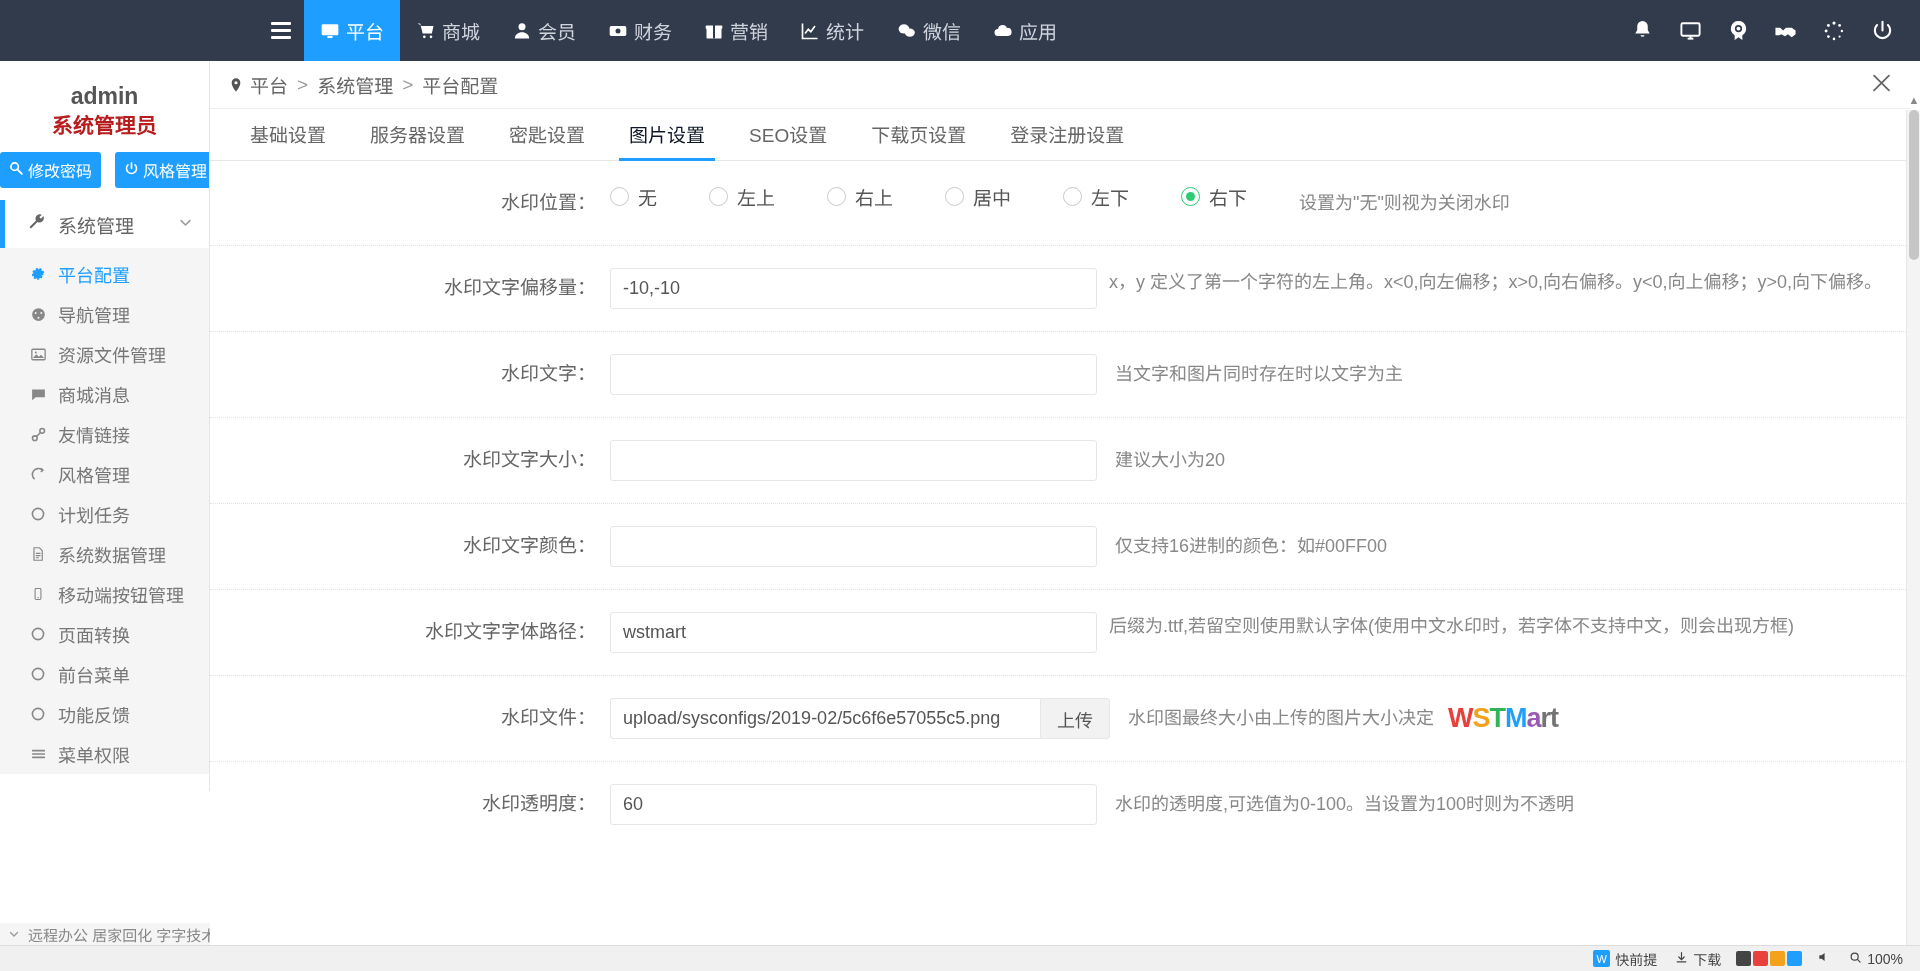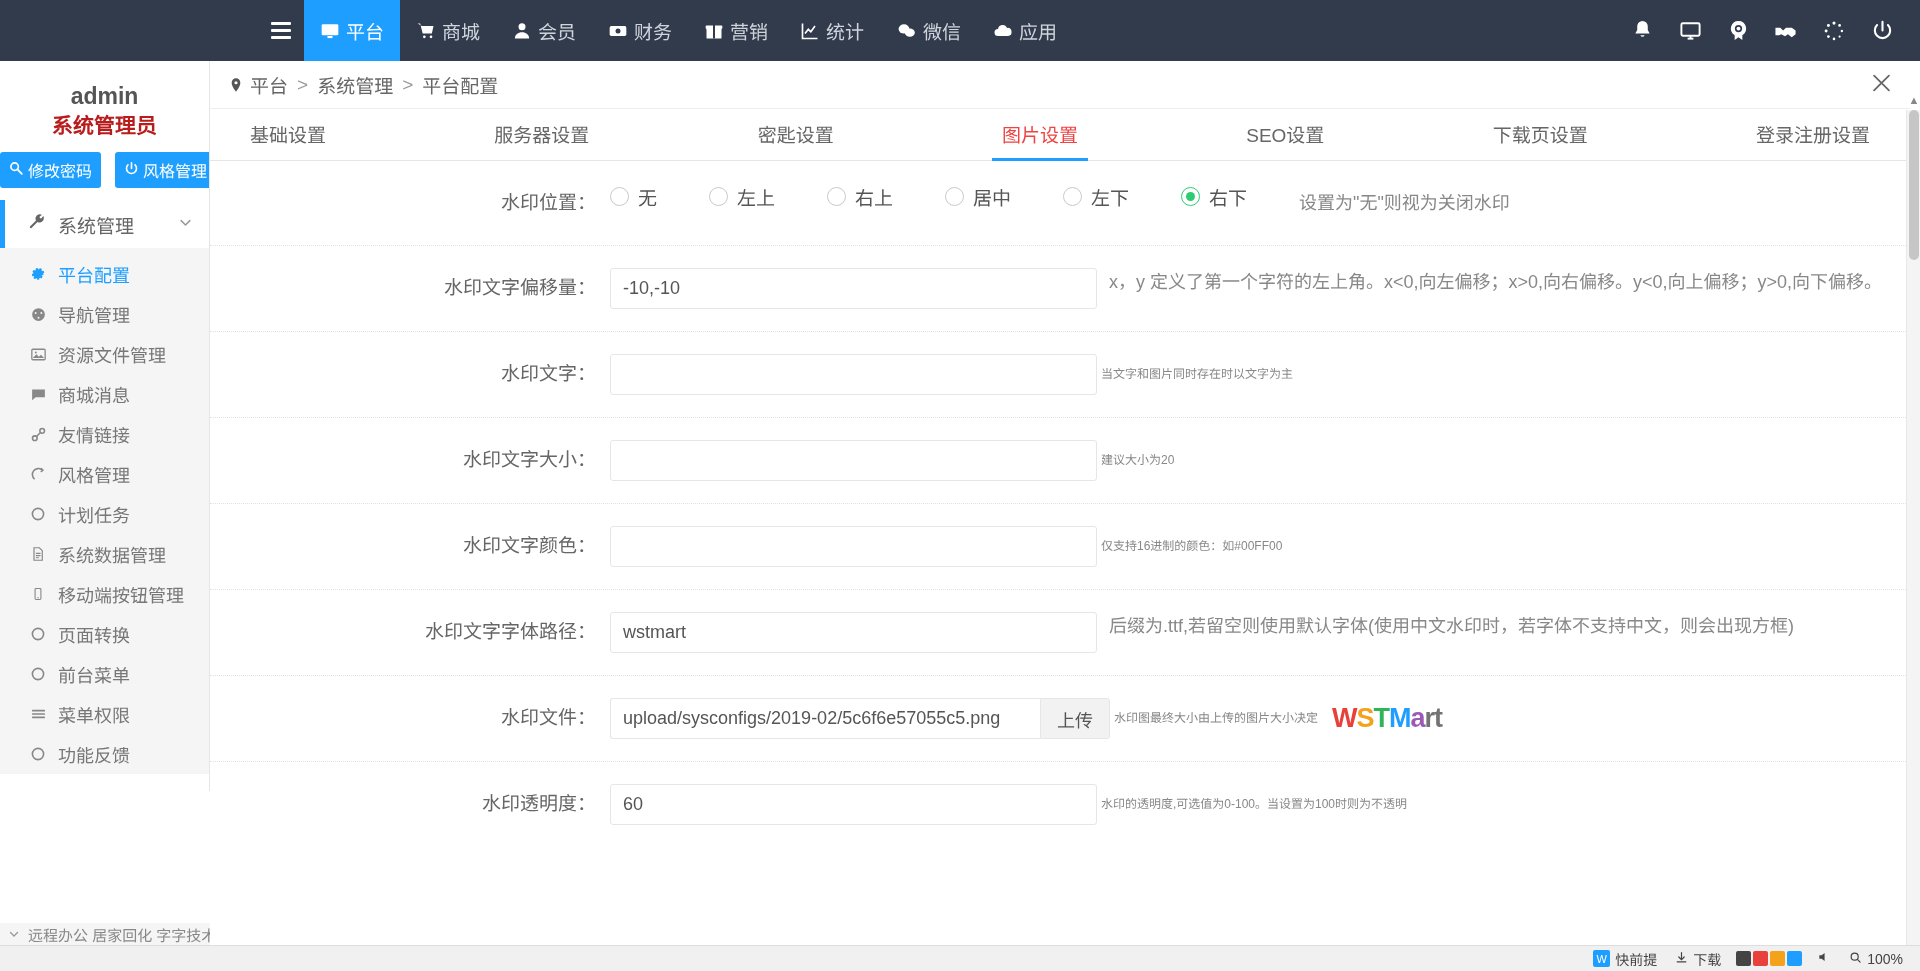--- a/index.html
+++ b/index.html
@@ -97,27 +97,27 @@
     font-size: 19px; color: #666; position: relative;
   }
   .crumbbar .pin { margin-right: 6px; color: #555; display: inline-flex; }
   .crumb-sep { margin: 0 9px; color: #999; }
   .fullscreen-x {
     position: absolute; right: 18px; top: 50%; transform: translateY(-50%);
     color: #666; cursor: pointer; font-size: 22px; line-height: 1;
   }
   .tabsbar {
     height: 52px; border-bottom: 1px solid #e6e6e6;
-    display: flex; align-items: flex-end; padding: 0 18px; justify-content: space-between;
+    display: flex; align-items: flex-end; padding: 0 18px;
   }
   .tab {
     padding: 0 22px 13px; font-size: 19px; color: #666;
     cursor: pointer; position: relative; white-space: nowrap;
   }
-  .tab.active { color: #ef4444; }
+  .tab.active { color: #0f172a; }
   .tab.active::after {
     content: ""; position: absolute; left: 12px; right: 12px; bottom: -1px;
     height: 3px; background: #1e9fff;
   }
 
   .formarea { padding: 0; }
   .frow {
     display: flex; align-items: flex-start;
     border-bottom: 1px dotted #e3e3e3;
     padding: 22px 0;
@@ -155,21 +155,21 @@
   }
   .inp::placeholder { color: #bbb; }
   .inp.narrow { width: 430px; border-right: none; border-radius: 3px 0 0 3px; }
   .uploadbtn {
     height: 41px; padding: 0 16px;
     background: #f2f2f2; border: 1px solid #e6e6e6; border-left: 1px solid #e6e6e6;
     border-radius: 0 3px 3px 0; font-size: 18px; color: #555;
     cursor: pointer; display: inline-flex; align-items: center;
     font-family: "Liberation Sans", sans-serif;
   }
-  .inline-hint { font-size: 12px; color: #888; line-height: 41px; margin-left: 4px; max-width: 760px; }
+  .inline-hint { font-size: 18px; color: #888; line-height: 41px; margin-left: 18px; max-width: 760px; }
   .wrap-hint { font-size: 18px; color: #888; line-height: 1.65; margin-left: 12px; flex: 1 1 300px; }
   .wm-logo {
     margin-left: 14px; font-size: 27px; font-weight: bold; letter-spacing: -1px;
     line-height: 41px; font-family: "Liberation Sans", sans-serif;
   }
   .wm-logo .c1 { color: #e8403a; }
   .wm-logo .c2 { color: #f4a11c; }
   .wm-logo .c3 { color: #2fb457; }
   .wm-logo .c4 { color: #1e9fff; }
   .wm-logo .c5 { color: #9b59b6; }
@@ -497,34 +497,34 @@
         <span class="sic">
           <svg width="16" height="16" viewBox="0 0 24 24" fill="none" stroke="currentColor" stroke-width="2.4">
             <circle cx="12" cy="12" r="8.4"></circle>
           </svg>
         </span>
         <span>前台菜单</span>
       </div>
 
       <div class="subitem">
         <span class="sic">
+          <svg width="16" height="16" viewBox="0 0 24 24" fill="none" stroke="currentColor" stroke-width="2.4">
+            <circle cx="12" cy="12" r="8.4"></circle>
+          </svg>
+        </span>
+        <span>功能反馈</span>
+      </div>
+
+      <div class="subitem">
+        <span class="sic">
           <svg width="17" height="16" viewBox="0 0 24 24" stroke="currentColor" stroke-width="2.6" stroke-linecap="round">
             <path d="M3.4 7h17.2M3.4 12h17.2M3.4 17h17.2"></path>
           </svg>
         </span>
         <span>菜单权限</span>
-      </div>
-
-      <div class="subitem">
-        <span class="sic">
-          <svg width="16" height="16" viewBox="0 0 24 24" fill="none" stroke="currentColor" stroke-width="2.4">
-            <circle cx="12" cy="12" r="8.4"></circle>
-          </svg>
-        </span>
-        <span>功能反馈</span>
       </div>
     </div>
   </div>
 
   <div class="sidebar-bottom">
     <span>
       <svg width="12" height="12" viewBox="0 0 24 24" fill="none" stroke="#999" stroke-width="2.6" stroke-linecap="round">
           <path d="M5 9l7 7 7-7"></path>
         </svg>
     </span>

